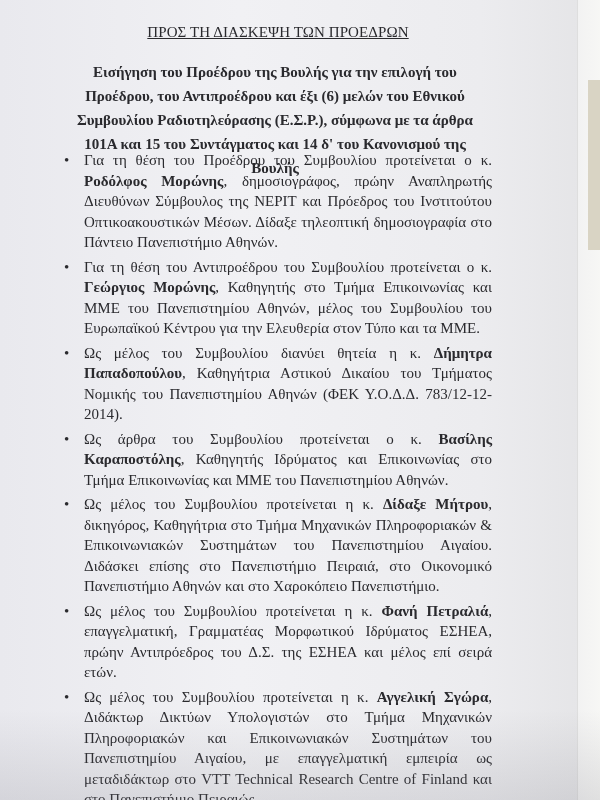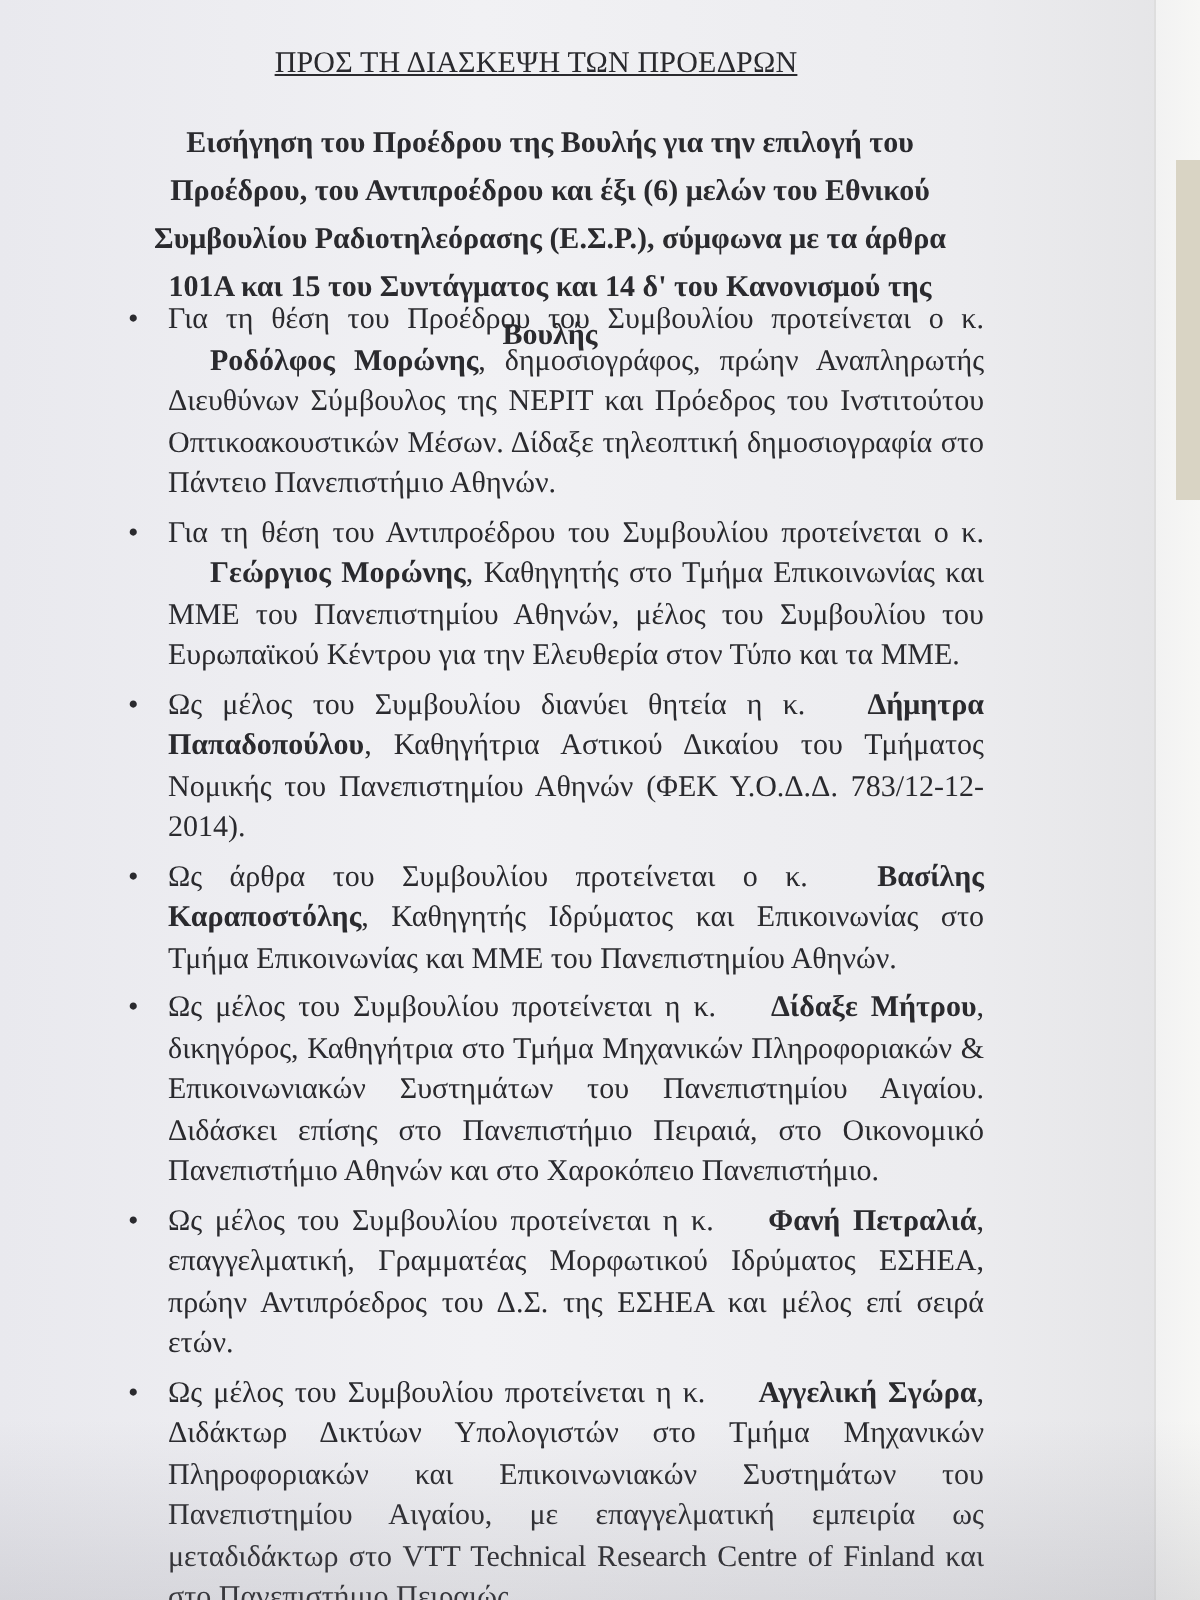--- a/index.html
+++ b/index.html
@@ -5,28 +5,28 @@
   html,body{margin:0;padding:0;}
   body{width:600px;height:800px;overflow:hidden;position:relative;
     background:linear-gradient(90deg,#e9e9ee 0%,#f1f1f4 40%,#ececef 80%,#e4e4e6 100%);
     font-family:"Liberation Serif","DejaVu Serif",serif;color:#2a2a2e;}
   .shadow{position:absolute;left:0;right:0;bottom:0;height:90px;
     background:linear-gradient(180deg,rgba(0,0,0,0) 0%,rgba(120,120,130,0.18) 100%);pointer-events:none;}
   .edge{position:absolute;right:0;top:0;width:22px;height:800px;
     background:linear-gradient(90deg,#f2f2f2,#f7f7f5);border-left:1px solid #dedede;}
   .edge .tan{position:absolute;right:0;top:80px;width:12px;height:170px;background:#d9d4c4;}
   .page{position:absolute;left:0;top:0;width:580px;height:800px;}
-  .title{position:absolute;top:24px;left:4px;width:528px;text-align:center;
+  .title{position:absolute;top:24px;left:14px;width:528px;text-align:center;
     font-size:15px;text-decoration:underline;letter-spacing:0.1px;}
   .subtitle{position:absolute;top:60px;left:65px;width:420px;text-align:center;
     font-weight:bold;font-size:15px;line-height:24px;}
   ul.items{position:absolute;top:150px;left:52px;width:440px;margin:0;padding:0;list-style:none;}
   ul.items li{position:relative;padding-left:32px;font-size:15px;line-height:20.5px;text-align:justify;margin-bottom:4px;}
   ul.items li .bullet{position:absolute;left:12px;top:0;}
-  b{font-weight:bold;margin-left:21px;}
+  b{font-weight:bold;}
 </style>
 </head>
 <body>
 
 <div class="edge">
     <div class="tan"></div>
   </div>
 
 <div class="page">
   <div class="title">ΠΡΟΣ ΤΗ ΔΙΑΣΚΕΨΗ ΤΩΝ ΠΡΟΕΔΡΩΝ</div>

